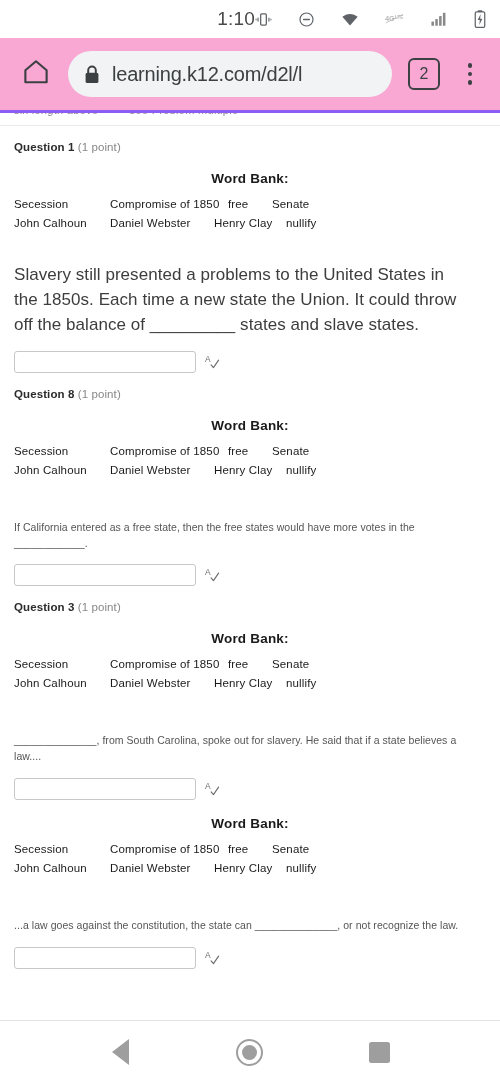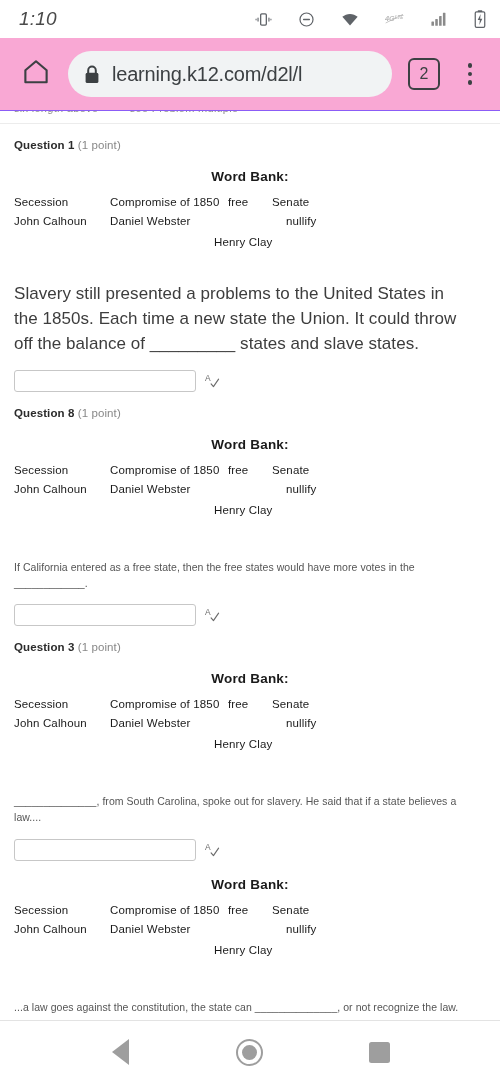--- a/index.html
+++ b/index.html
@@ -9,24 +9,23 @@
     background:#ffffff;
     overflow:hidden;
     position:relative;
   }
 
   
   .status-bar {
     height:38px;
     display:flex;
     align-items:center;
-    justify-content:space-between;
+    justify-content:flex-end;
     padding:0 14px 0 19px;
     background:#ffffff;
-    font-style:italic;
   }
   .status-time {
     font-size:19px;
     color:#4a4a4a;
     letter-spacing:0.2px;
   }
   .status-icons {
     display:flex;
     align-items:center;
     gap:26px;
@@ -87,21 +86,21 @@
   .menu-dot { width:4.5px; height:4.5px; border-radius:50%; background:#3c4043; }
 
   
   .page {
     position:absolute;
     top:110px; left:0; right:0; bottom:1020px;
     bottom:auto;
     height:910px;
     background:#ffffff;
     overflow:hidden;
-    border-top:1px solid #8b5cf6;
+    border-top:3px solid #8b5cf6;
   }
   .clipped-row {
     height:13px;
     position:relative;
     overflow:hidden;
     border-bottom:1px solid #ececec;
   }
   .clipped-row .ghost {
     position:absolute;
     top:-9px; left:14px;
@@ -143,21 +142,21 @@
     display:flex;
     justify-content:flex-start;
   }
   .wb-row .wb-word { display:inline-block; }
   .wb-row.row-1 .wb-word:nth-child(1){ width:96px; text-align:left; }
   .wb-row.row-1 .wb-word:nth-child(2){ width:118px; text-align:left; }
   .wb-row.row-1 .wb-word:nth-child(3){ width:44px; text-align:left; }
   .wb-row.row-1 .wb-word:nth-child(4){ width:52px; text-align:left; }
   .wb-row.row-2 .wb-word:nth-child(1){ width:96px; text-align:left; }
   .wb-row.row-2 .wb-word:nth-child(2){ width:104px; text-align:left; }
-  .wb-row.row-2 .wb-word:nth-child(3){ width:72px; text-align:left;margin-top:21px; }
+  .wb-row.row-2 .wb-word:nth-child(3){ width:72px; text-align:left; }
   .wb-row.row-2 .wb-word:nth-child(4){ width:48px; text-align:left; }
 
   .q-body-large {
     margin-top:34px;
     font-size:17px;
     line-height:1.47;
     color:#3d3d3d;
     letter-spacing:0.05px;
     padding-right:18px;
   }

